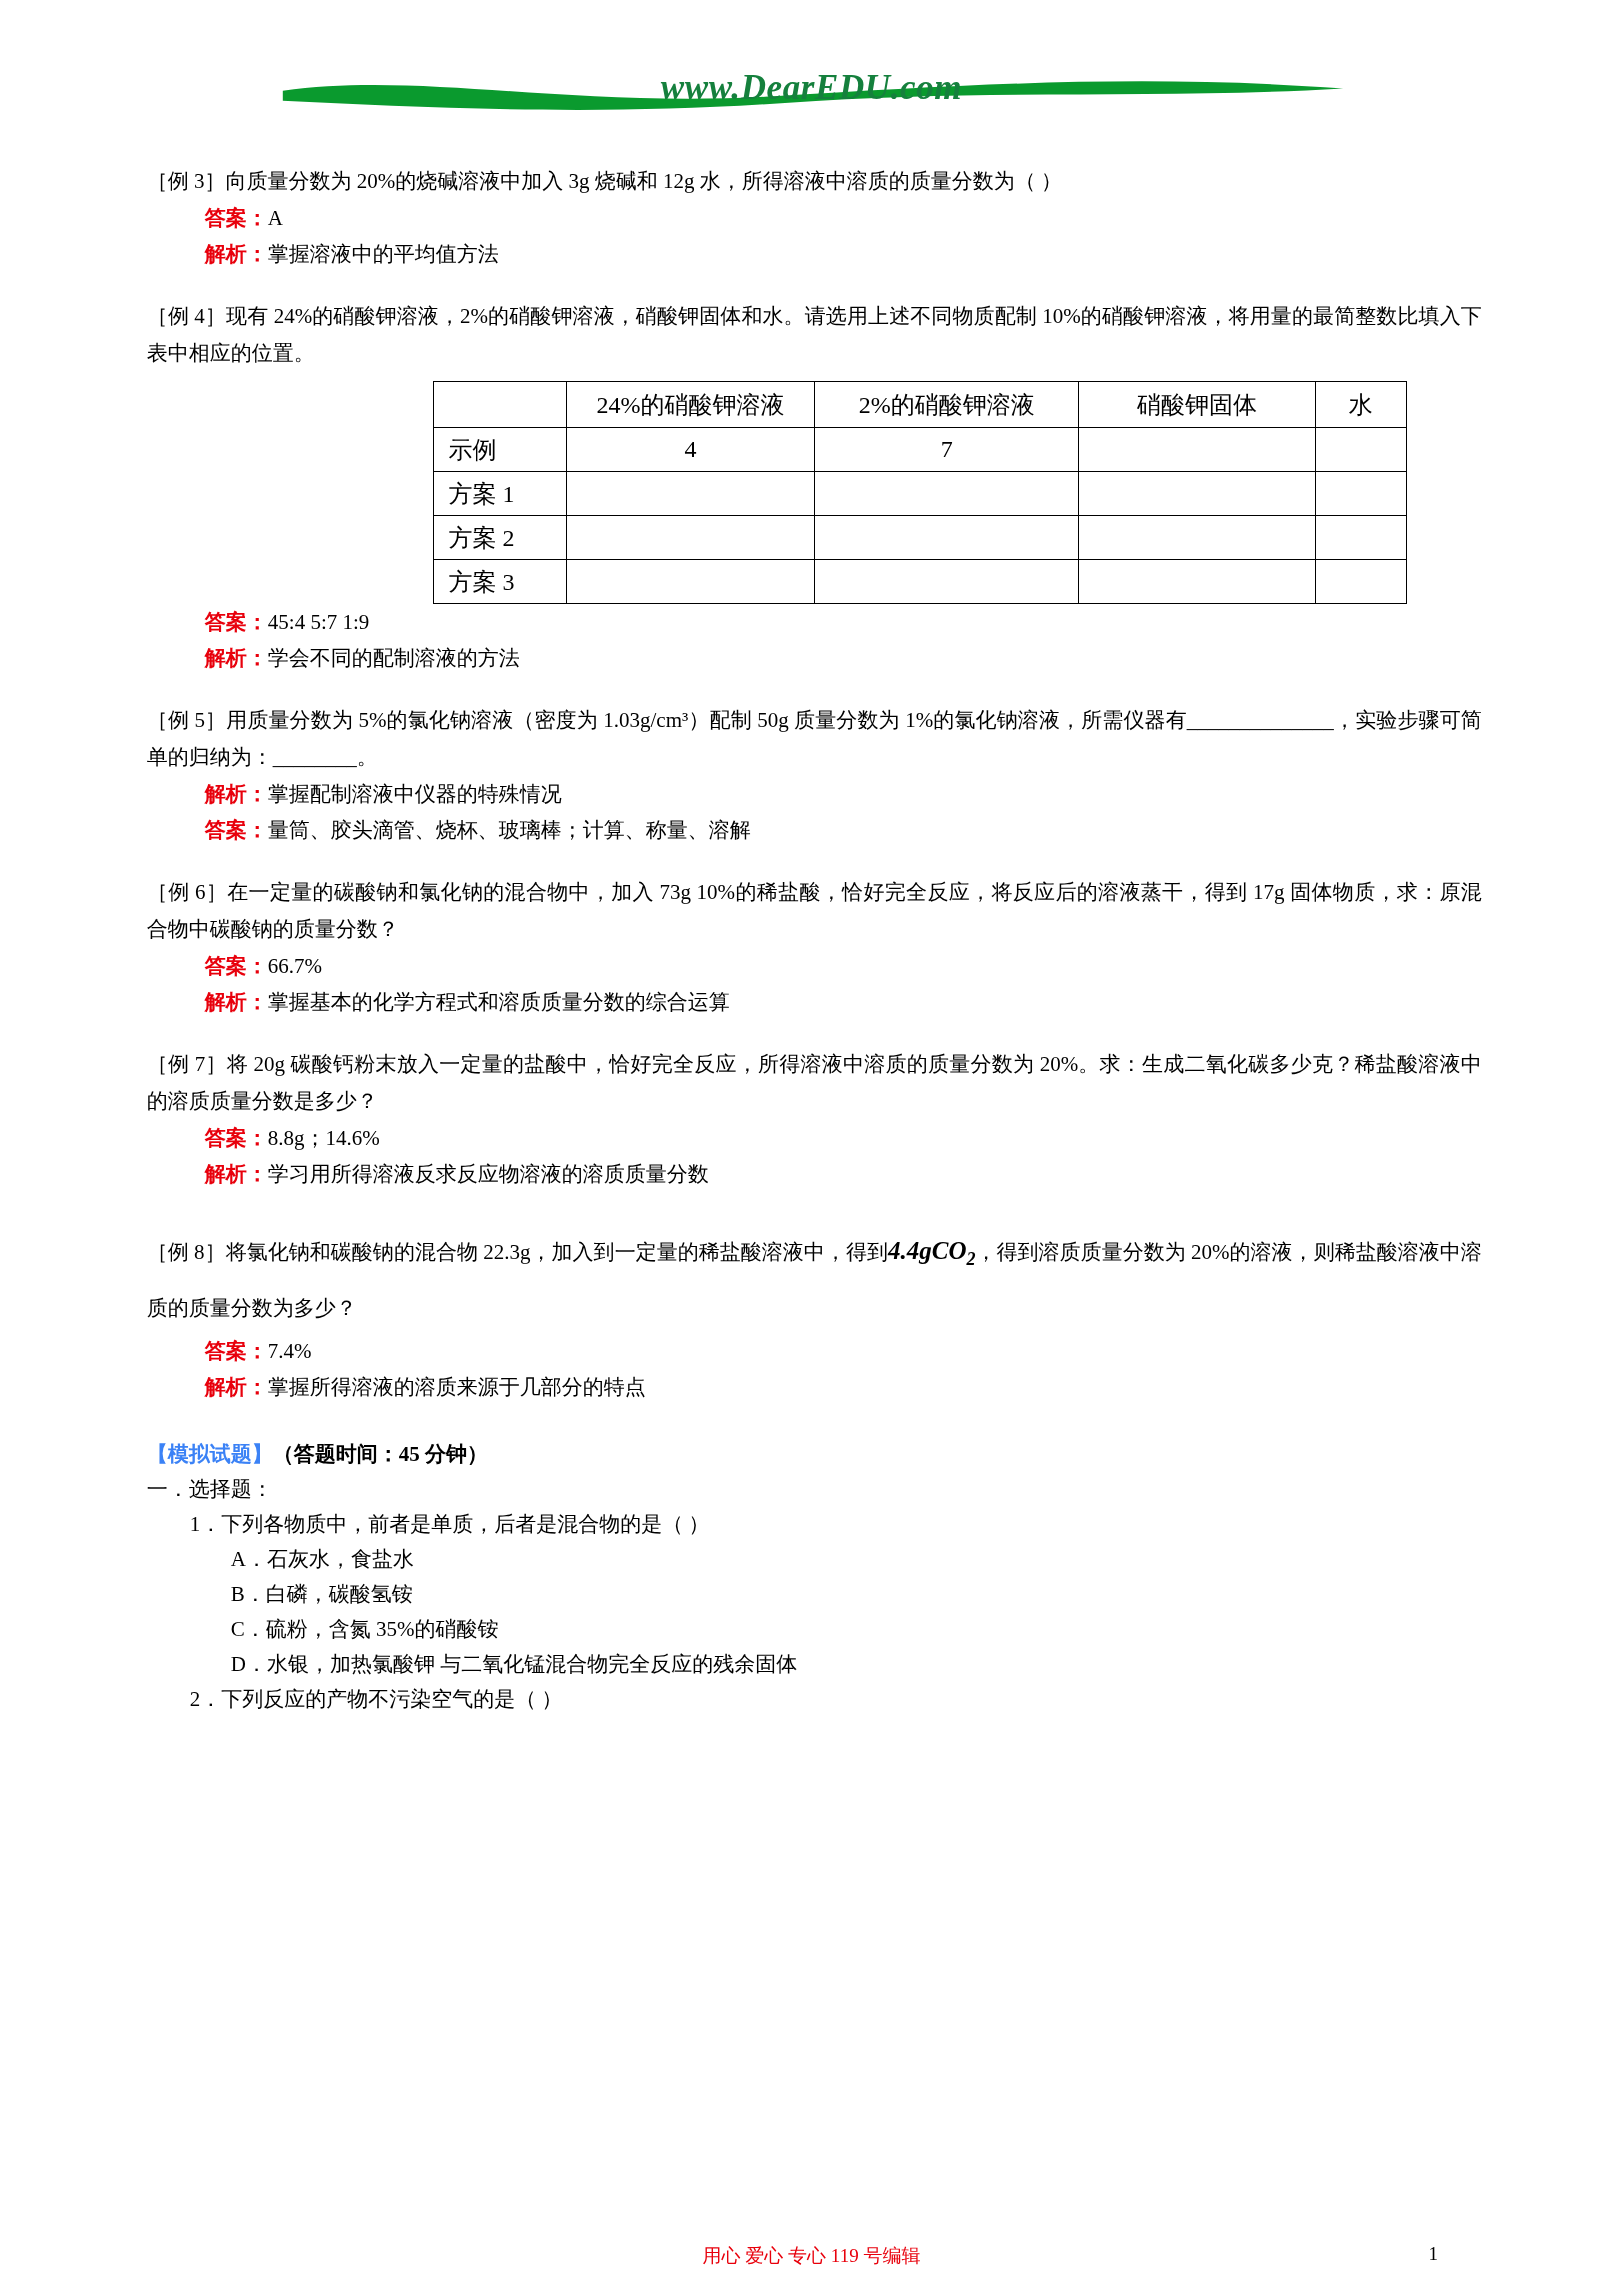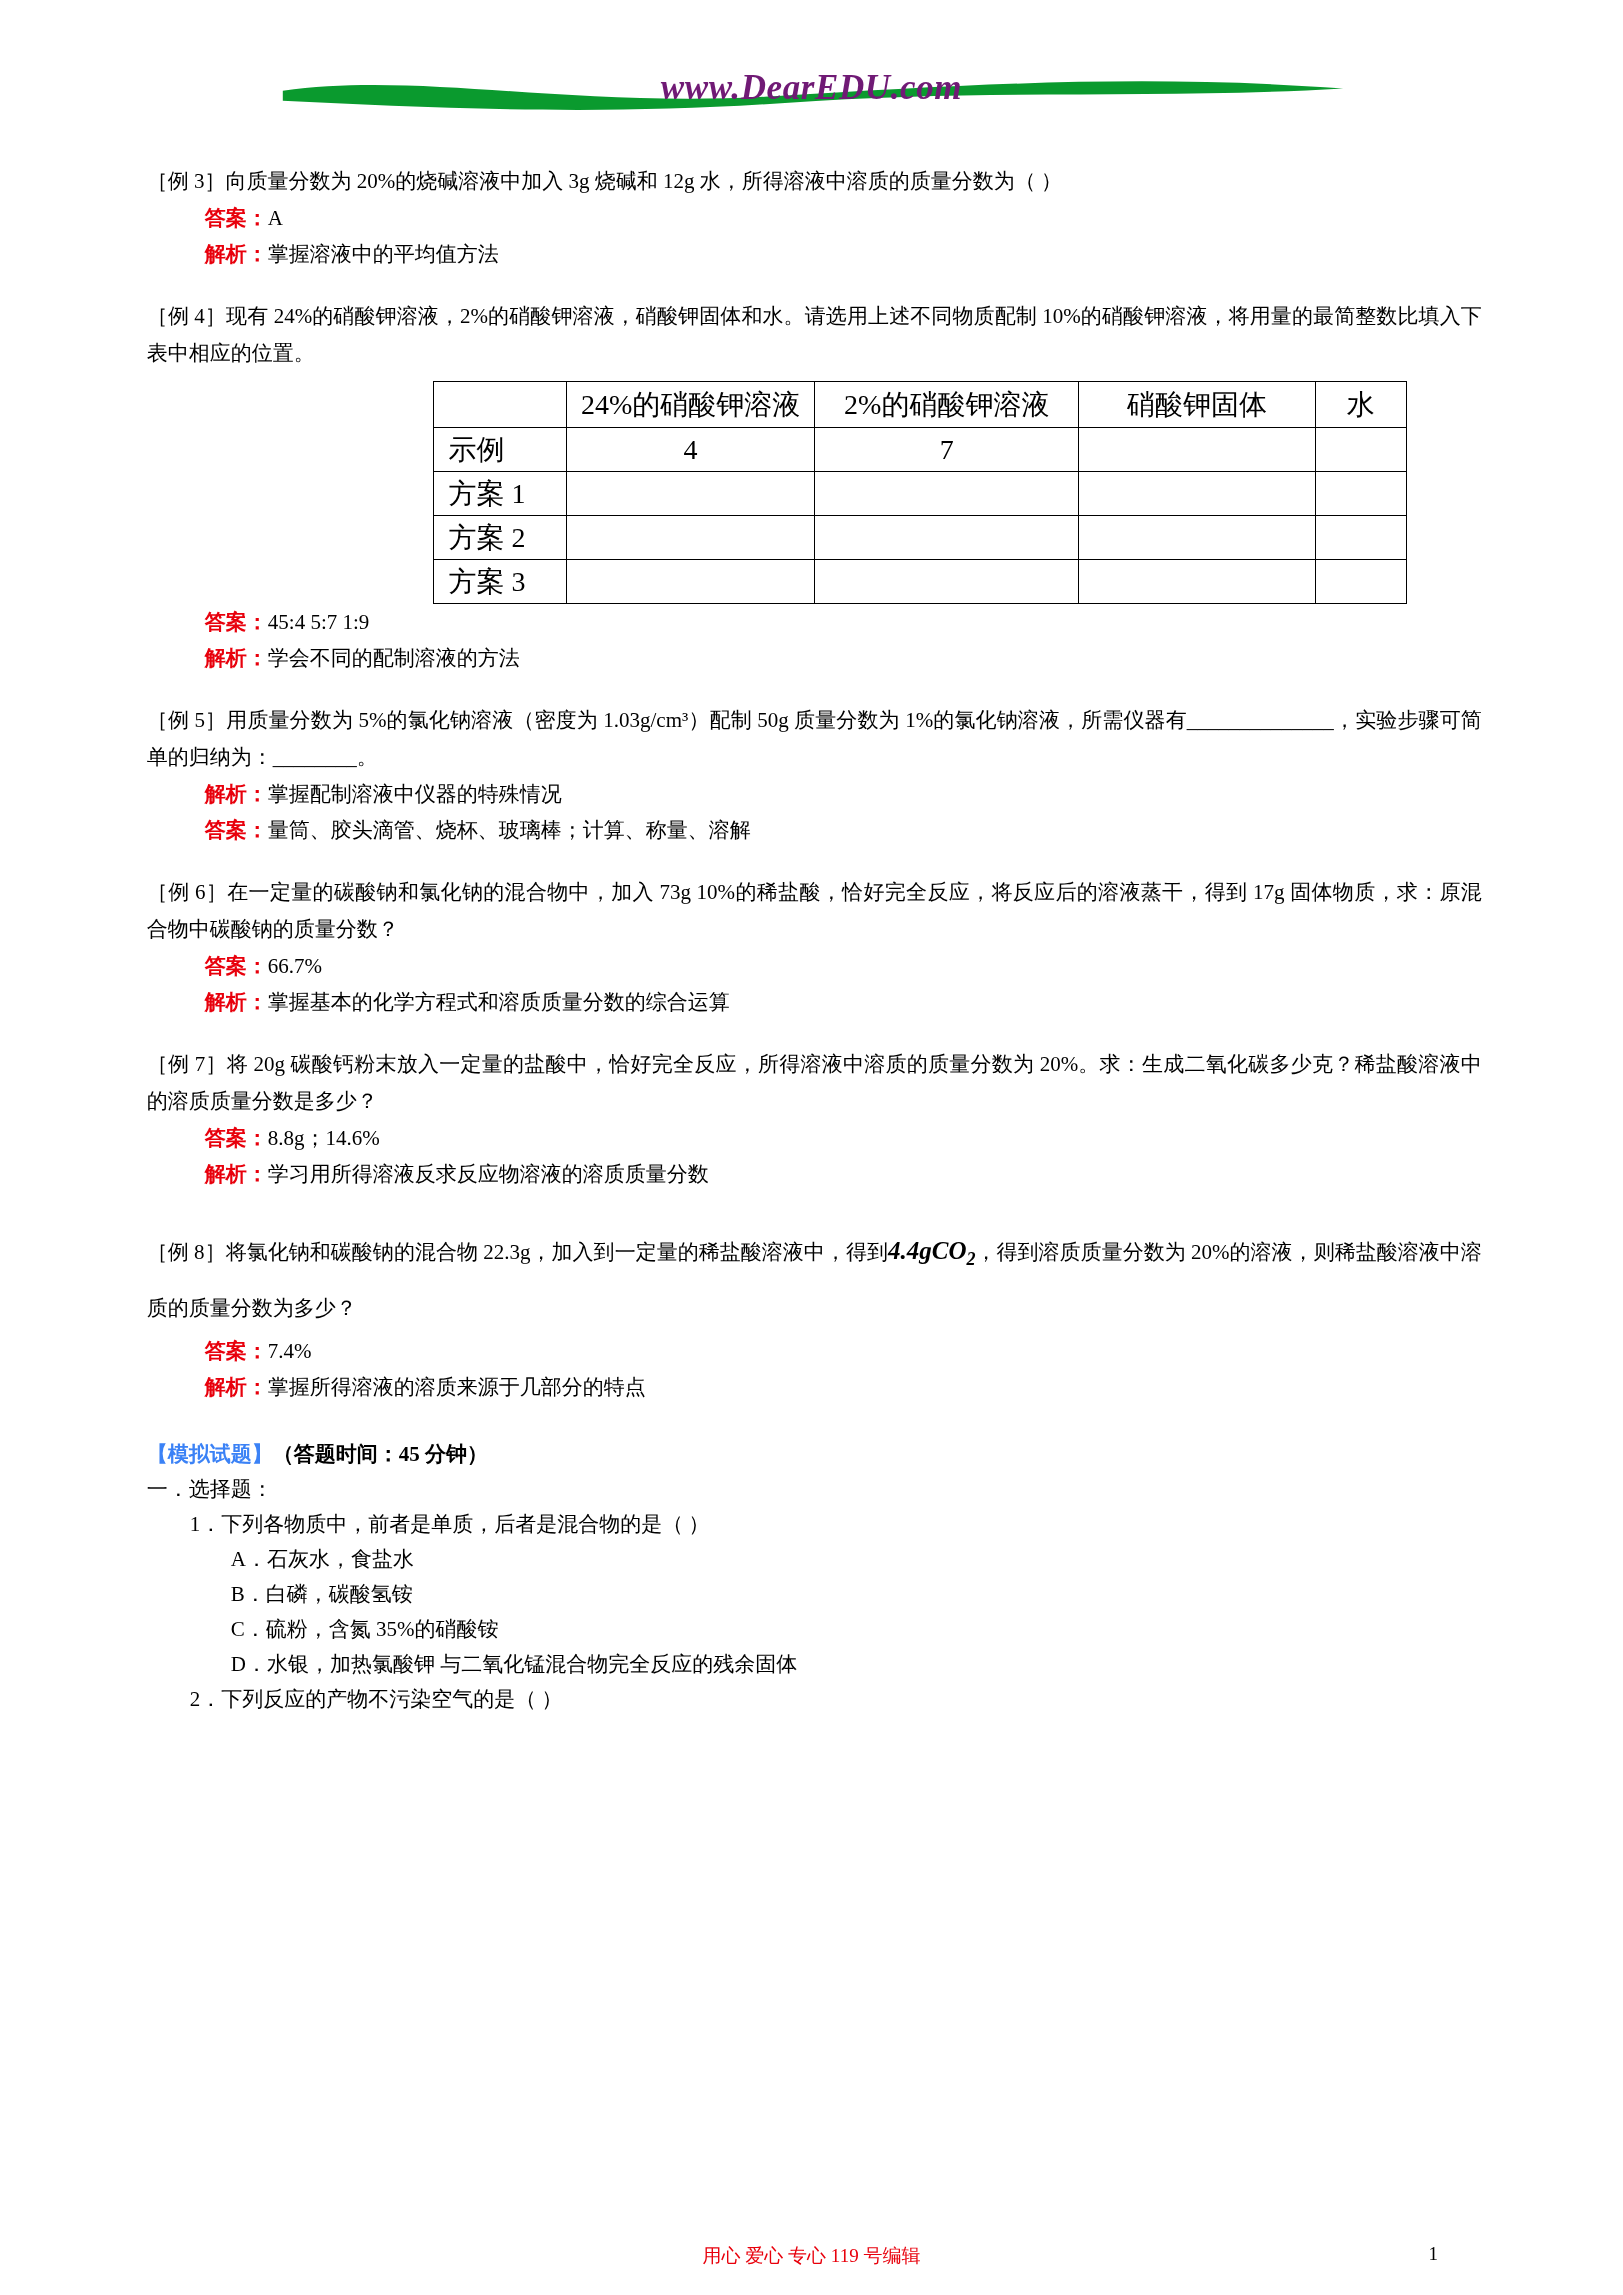--- a/index.html
+++ b/index.html
@@ -38,21 +38,21 @@
     position: absolute;
     left: 0;
     top: 5.6px;
     width: 1623px;
     text-align: center;
     font-family: "Liberation Serif", serif;
     font-weight: bold;
     font-style: italic;
     font-size: 35px;
     letter-spacing: 0.6px;
-    color: #701a75;
+    color: #15803d;
   }
   
   .content {
     margin: 0 auto;
     width: 1335px;
     padding-left: 5.6px;
   }
   .para {
     font-size: 21px;
     line-height: 37px;
@@ -98,21 +98,21 @@
     font-size: 0.72em;
     vertical-align: sub;
   }
   
   .tbl-wrap {
     padding-left: 286px;
     margin-top: 9px;
   }
   table.data {
     border-collapse: collapse;
-    font-size: 28px;
+    font-size: 24px;
   }
   table.data td {
     border: 1.1px solid #000000;
     height: 43px;
     text-align: center;
     vertical-align: middle;
     padding: 0 5.6px;
   }
   table.data td.rowhead {
     width: 112px;

